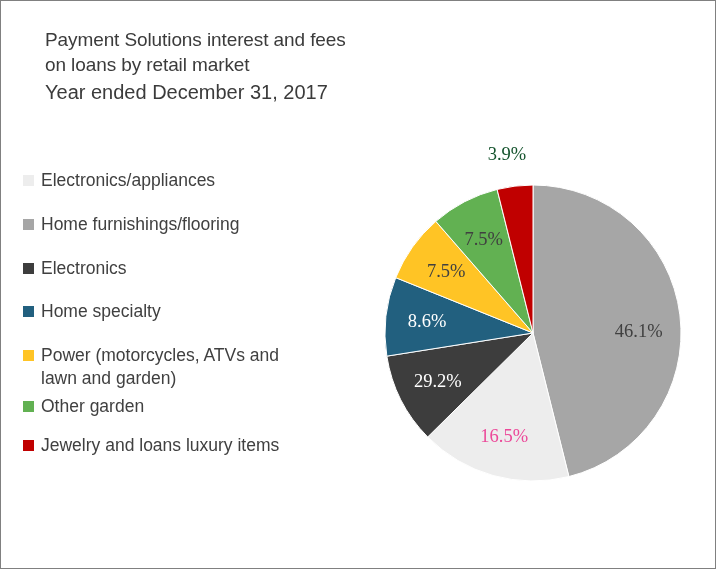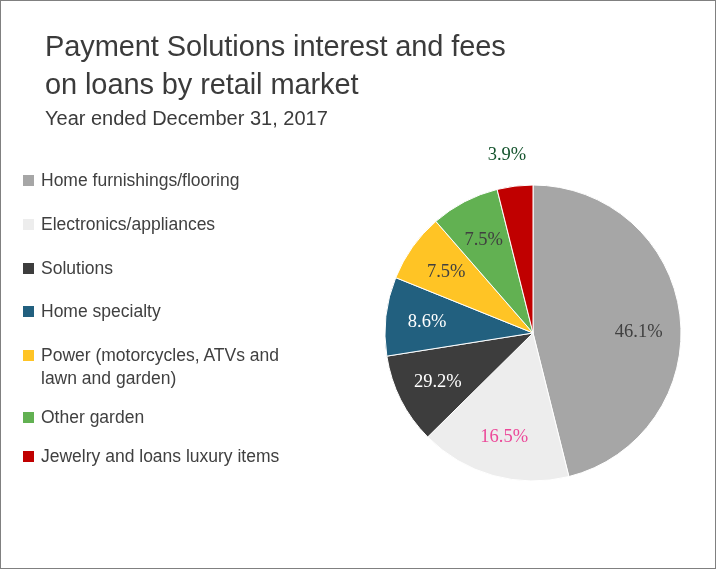--- a/index.html
+++ b/index.html
@@ -21,21 +21,21 @@
     overflow: hidden;
   }
   
   #title-block {
     position: absolute;
     left: 44px;
     top: 27px;
     width: 620px;
   }
   #chart-title {
-    font-size: 29px;
+    font-size: 19px;
     line-height: 1.30;
     color: #3b3b3b;
     font-weight: 400;
     letter-spacing: -0.1px;
     white-space: pre-line;
   }
   #chart-subtitle {
     margin-top: 3px;
     font-size: 20px;
     line-height: 1.25;
@@ -48,21 +48,21 @@
     left: 22px;
     top: 168px;
     width: 350px;
   }
   .legend-item {
     display: flex;
     align-items: flex-start;
     margin-bottom: 21px;
   }
   .legend-item.two-line {
-    margin-bottom: 16px;
+    margin-bottom: 5px;
   }
   .legend-item.tight {
     margin-bottom: 17px;
   }
   .legend-swatch {
     width: 11px;
     height: 11px;
     flex: 0 0 11px;
     margin-top: 6px;
     margin-right: 7px;
@@ -101,30 +101,30 @@
 <div id="chart-canvas">
 
   <div id="title-block">
     <div id="chart-title">Payment Solutions interest and fees
 on loans by retail market</div>
     <div id="chart-subtitle">Year ended December 31, 2017</div>
   </div>
 
   <div id="legend">
       <div class="legend-item">
+        <span class="legend-swatch" style="background: rgb(237, 237, 237);"></span>
+        <span class="legend-label">Electronics/appliances</span>
+      </div>
+      <div class="legend-item">
         <span class="legend-swatch" style="background: rgb(166, 166, 166);"></span>
         <span class="legend-label">Home furnishings/flooring</span>
       </div>
       <div class="legend-item">
-        <span class="legend-swatch" style="background: rgb(237, 237, 237);"></span>
-        <span class="legend-label">Electronics/appliances</span>
-      </div>
-      <div class="legend-item">
         <span class="legend-swatch" style="background: rgb(61, 61, 61);"></span>
-        <span class="legend-label">Solutions</span>
+        <span class="legend-label">Electronics</span>
       </div>
       <div class="legend-item">
         <span class="legend-swatch" style="background: rgb(34, 96, 127);"></span>
         <span class="legend-label">Home specialty</span>
       </div>
       <div class="legend-item two-line">
         <span class="legend-swatch" style="background: rgb(255, 196, 37);"></span>
         <span class="legend-label">Power (motorcycles, ATVs and
 lawn and garden)</span>
       </div>

